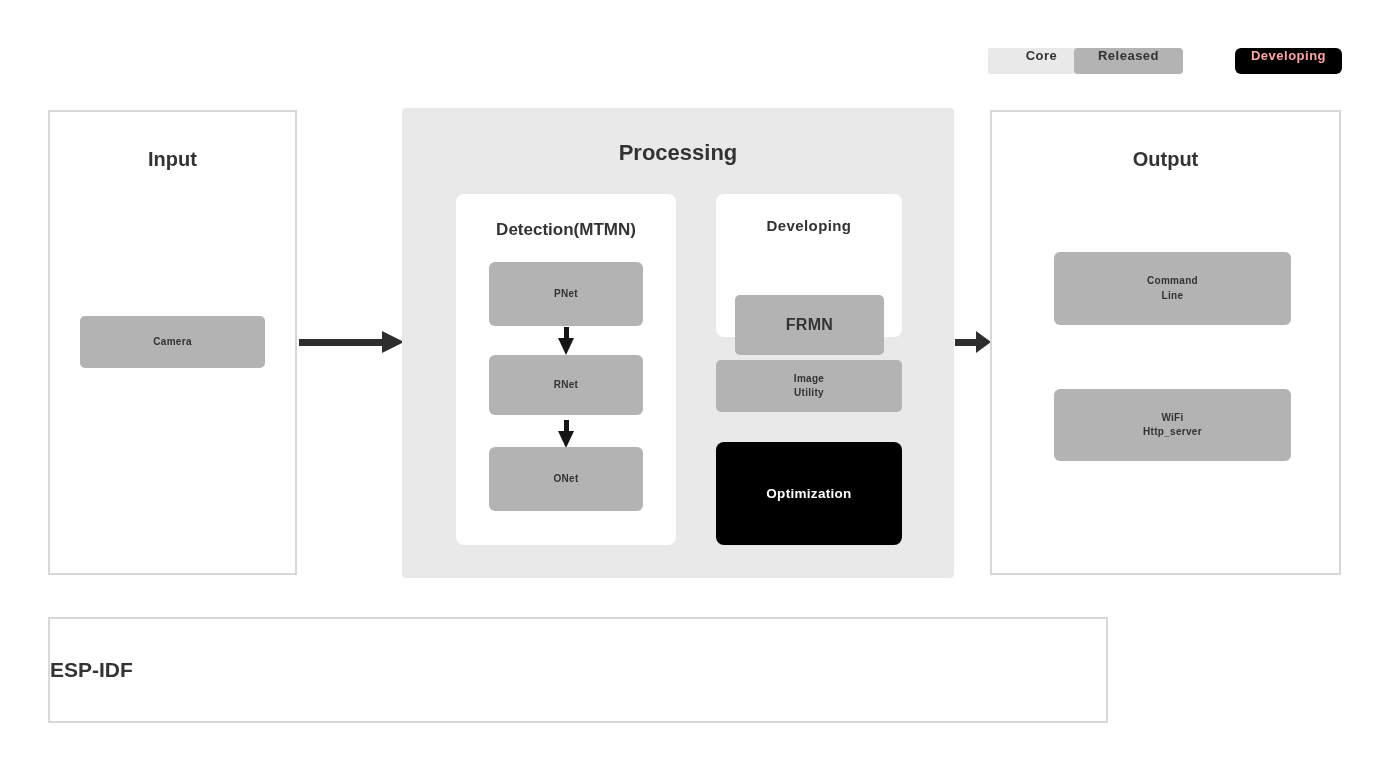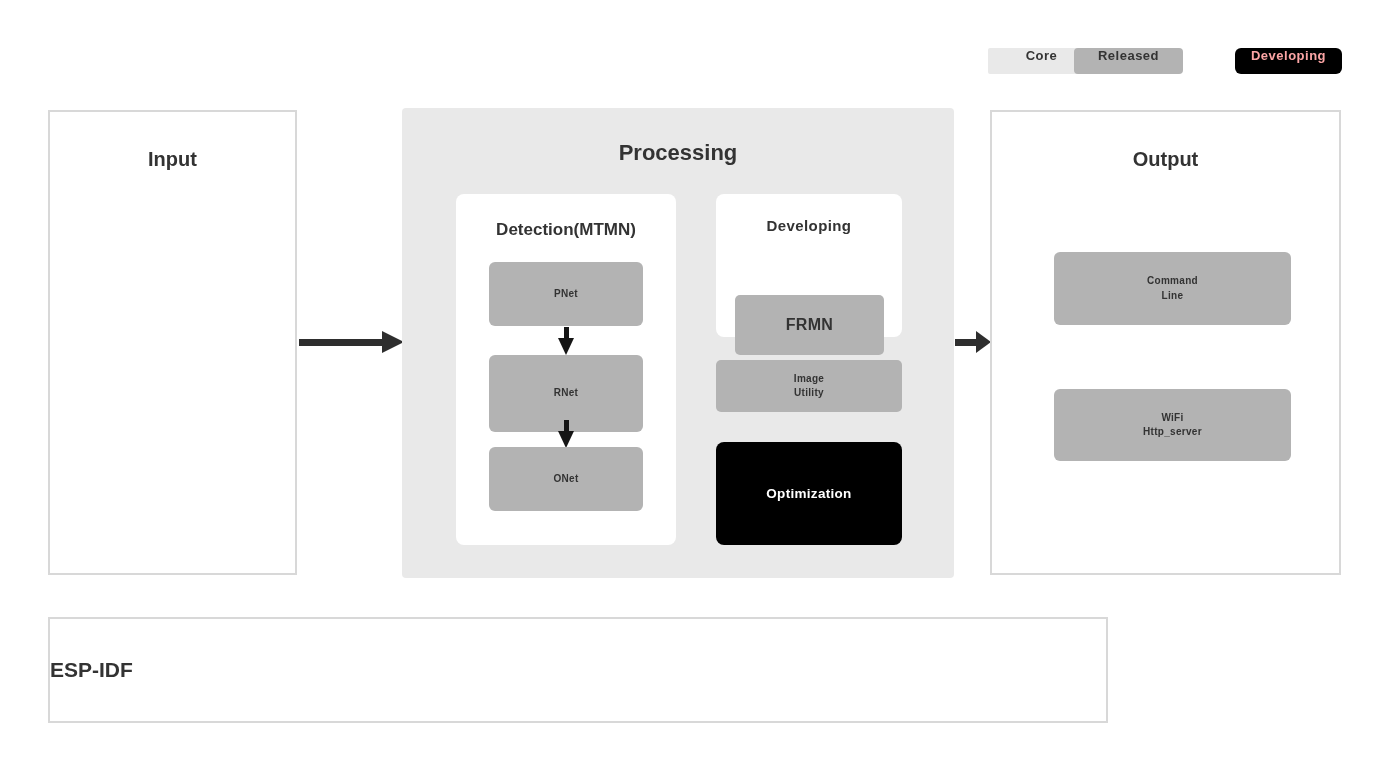--- a/index.html
+++ b/index.html
@@ -60,21 +60,21 @@
   
   .node {
     position:absolute; background:#b3b3b3; border-radius:6px;
     display:flex; align-items:center; justify-content:center;
     font-weight:bold; color:#333333; font-size:10px;
     text-align:center; white-space:pre-line; line-height:1.42;
     letter-spacing:.3px;
   }
   .node-camera   { left:80px;   top:316px; width:185px; height:52px;  border-radius:5px; }
   .node-pnet     { left:489px;  top:262px; width:154px; height:64px; }
-  .node-rnet     { left:489px;  top:355px; width:154px; height:77px; }
+  .node-rnet     { left:489px;  top:355px; width:154px; height:60px; }
   .node-onet     { left:489px;  top:447px; width:154px; height:64px; }
   .node-frmn     { left:735px;  top:259px; width:149px; height:60px;  font-size:16px; border-radius:5px;margin-top:36px; }
   .node-imgutil  { left:716px;  top:360px; width:186px; height:52px;  border-radius:5px; }
   .node-optimize { left:716px;  top:442px; width:186px; height:103px; border-radius:8px;
                    background:#000000; color:#ffffff; font-size:13.5px; }
   .node-cmdline  { left:1054px; top:252px; width:237px; height:73px; }
   .node-wifi     { left:1054px; top:389px; width:237px; height:72px; }
 
   
   .h-stem { position:absolute; background:#2e2e2e; height:7px; }
@@ -109,20 +109,21 @@
   <div class="legend-item legend-released">
     <span>Released</span>
   </div>
   <div class="legend-item legend-developing">
     <span>Developing</span>
   </div>
 
   <div class="panel panel-input">
     <div class="panel-title">Input</div>
   </div>
+  <div class="node node-camera">Camera</div>
 
   <div class="h-stem arrow1-stem"></div>
   <div class="h-head arrow1-head"></div>
 
   <div class="group-processing">
     <div class="group-title">Processing</div>
   </div>
 
   <div class="subpanel sub-detection">
     <div class="sub-title">Detection(MTMN)</div>

